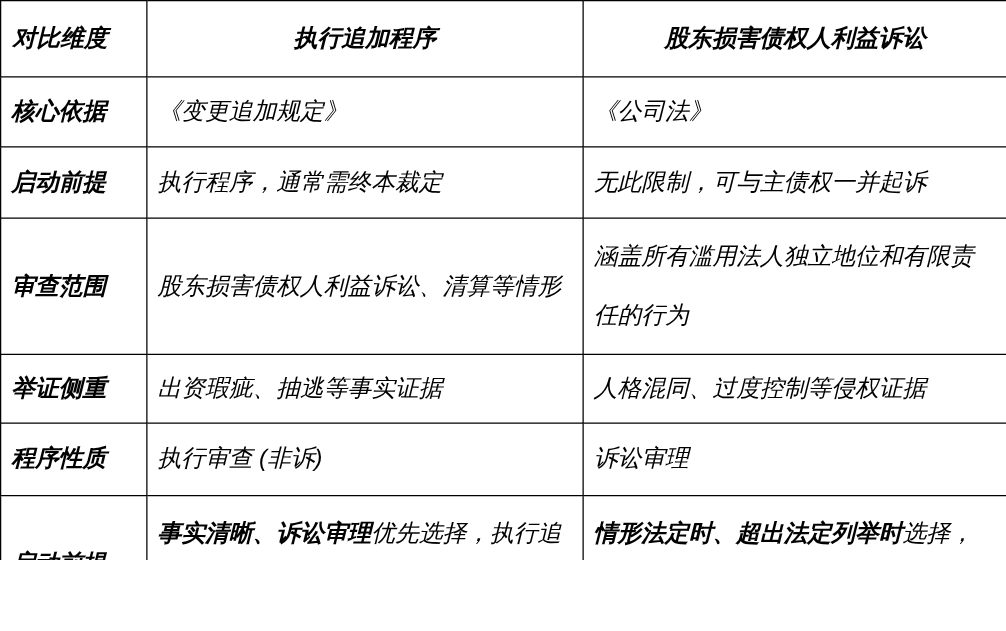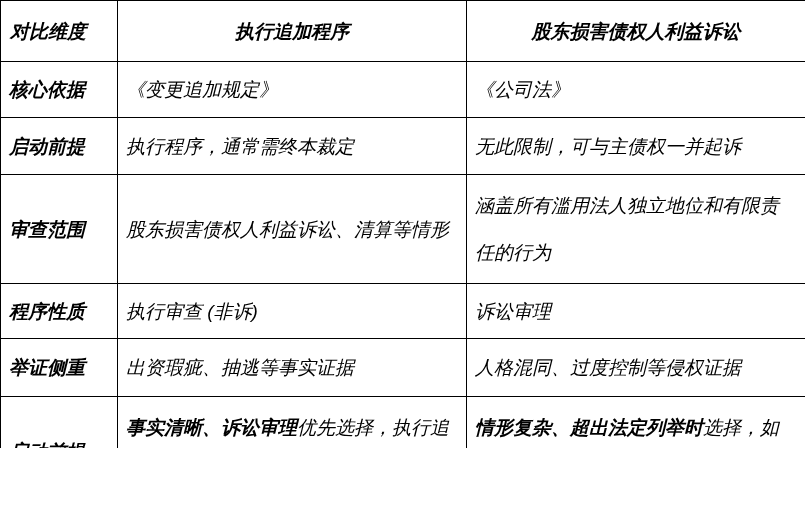--- a/index.html
+++ b/index.html
@@ -87,29 +87,29 @@
           <td class="lcell">启动前提</td>
           <td class="ccell"><span>执行程序，通常需终本裁定</span></td>
           <td class="ccell"><span>无此限制，可与主债权一并起诉</span></td>
         </tr>
         <tr>
           <td class="lcell">审查范围</td>
           <td class="ccell"><span>股东损害债权人利益诉讼、清算等情形</span></td>
           <td class="ccell"><span>涵盖所有滥用法人独立地位和有限责任的行为</span></td>
         </tr>
         <tr>
+          <td class="lcell">举证侧重</td>
+          <td class="ccell"><span>出资瑕疵、抽逃等事实证据</span></td>
+          <td class="ccell"><span>人格混同、过度控制等侵权证据</span></td>
+        </tr>
+        <tr>
           <td class="lcell">程序性质</td>
           <td class="ccell"><span>执行审查 (非诉)</span></td>
           <td class="ccell"><span>诉讼审理</span></td>
         </tr>
         <tr>
-          <td class="lcell">举证侧重</td>
-          <td class="ccell"><span>出资瑕疵、抽逃等事实证据</span></td>
-          <td class="ccell"><span>人格混同、过度控制等侵权证据</span></td>
-        </tr>
-        <tr>
           <td class="lcell">启动前提</td>
           <td class="ccell"><b>事实清晰、诉讼审理</b><span>优先选择，执行追加程序、抽逃出资、一人公司等。</span></td>
-          <td class="ccell"><b>情形复杂、超出法定列举时</b><span>选择，如人格混同、过度控制等侵权证据。</span></td>
+          <td class="ccell"><b>情形法定时、超出法定列举时</b><span>选择，如人格混同、过度控制等侵权证据。</span></td>
         </tr>
       </tbody>
   </table>
 </div>
 
 </body></html>

